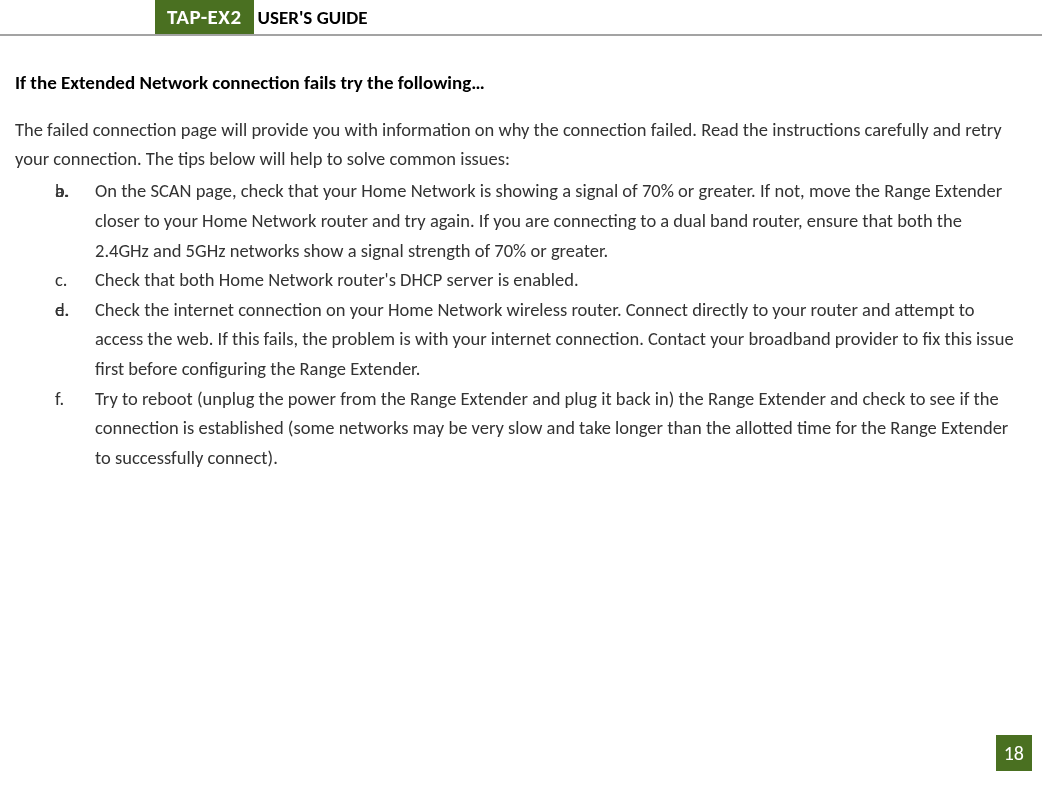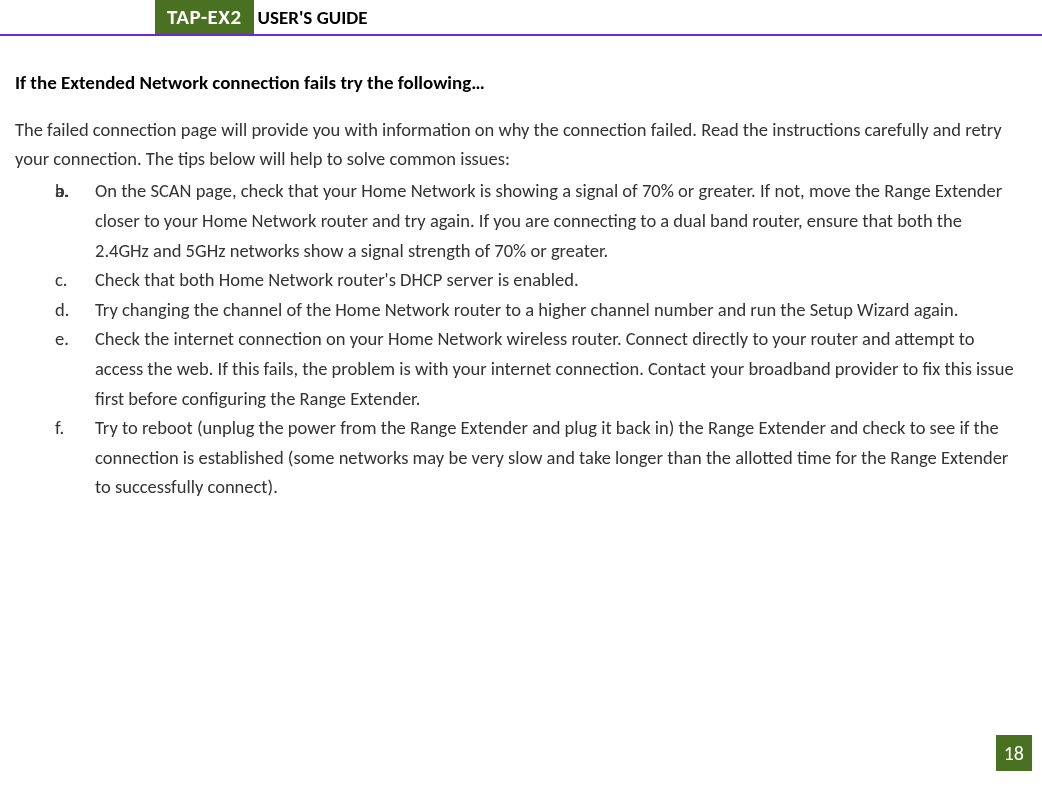--- a/index.html
+++ b/index.html
@@ -11,21 +11,21 @@
       font-family: Calibri, Arial, sans-serif;
       width: 1042px;
       height: 791px;
       background: #fff;
       position: relative;
       color: #333;
     }
     .header {
       display: flex;
       align-items: stretch;
-      border-bottom: 2px solid #6d28d9;
+      border-bottom: 2px solid #a3a3a3;
       margin-left: 0;
       justify-content: space-between;
     }
     .header-spacer {
       width: 155px;
       background: #fff;
     }
     .product-badge {
       background: #4a7021;
       color: #fff;
@@ -113,21 +113,20 @@
     <li>
       <span class="marker">b.</span>
       <span>On the SCAN page, check that your Home Network is showing a signal of 70% or greater. If not, move the Range Extender closer to your Home Network router and try again. If you are connecting to a dual band router, ensure that both the 2.4GHz and 5GHz networks show a signal strength of 70% or greater.</span>
     </li>
     <li>
       <span class="marker">c.</span>
       <span>Check that both Home Network router's DHCP server is enabled.</span>
     </li>
     <li>
       <span class="marker">d.</span>
-      <span>Try changing the channel of the Home Network router to a higher channel number and run the Setup Wizard again.</span>
     </li>
     <li>
       <span class="marker">e.</span>
       <span>Check the internet connection on your Home Network wireless router. Connect directly to your router and attempt to access the web.  If this fails, the problem is with your internet connection.  Contact your broadband provider to fix this issue first before configuring the Range Extender.</span>
     </li>
     <li>
       <span class="marker">f.</span>
       <span>Try to reboot (unplug the power from the Range Extender and plug it back in) the Range Extender and check to see if the connection is established (some networks may be very slow and take longer than the allotted time for the Range Extender to successfully connect).</span>
     </li>
   </ol>

